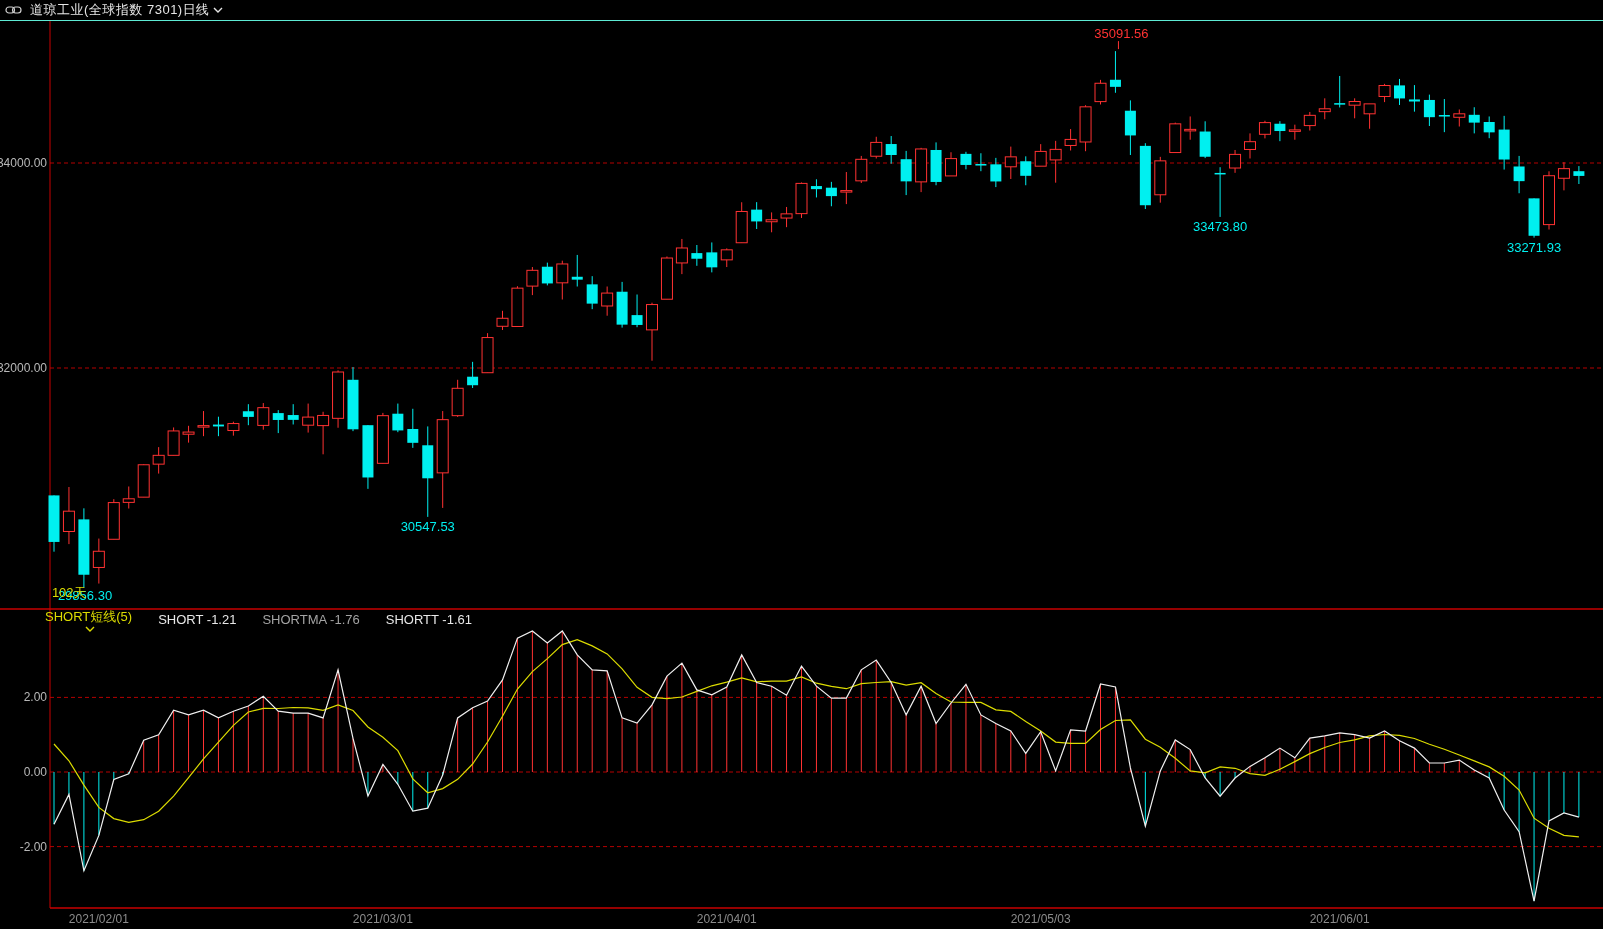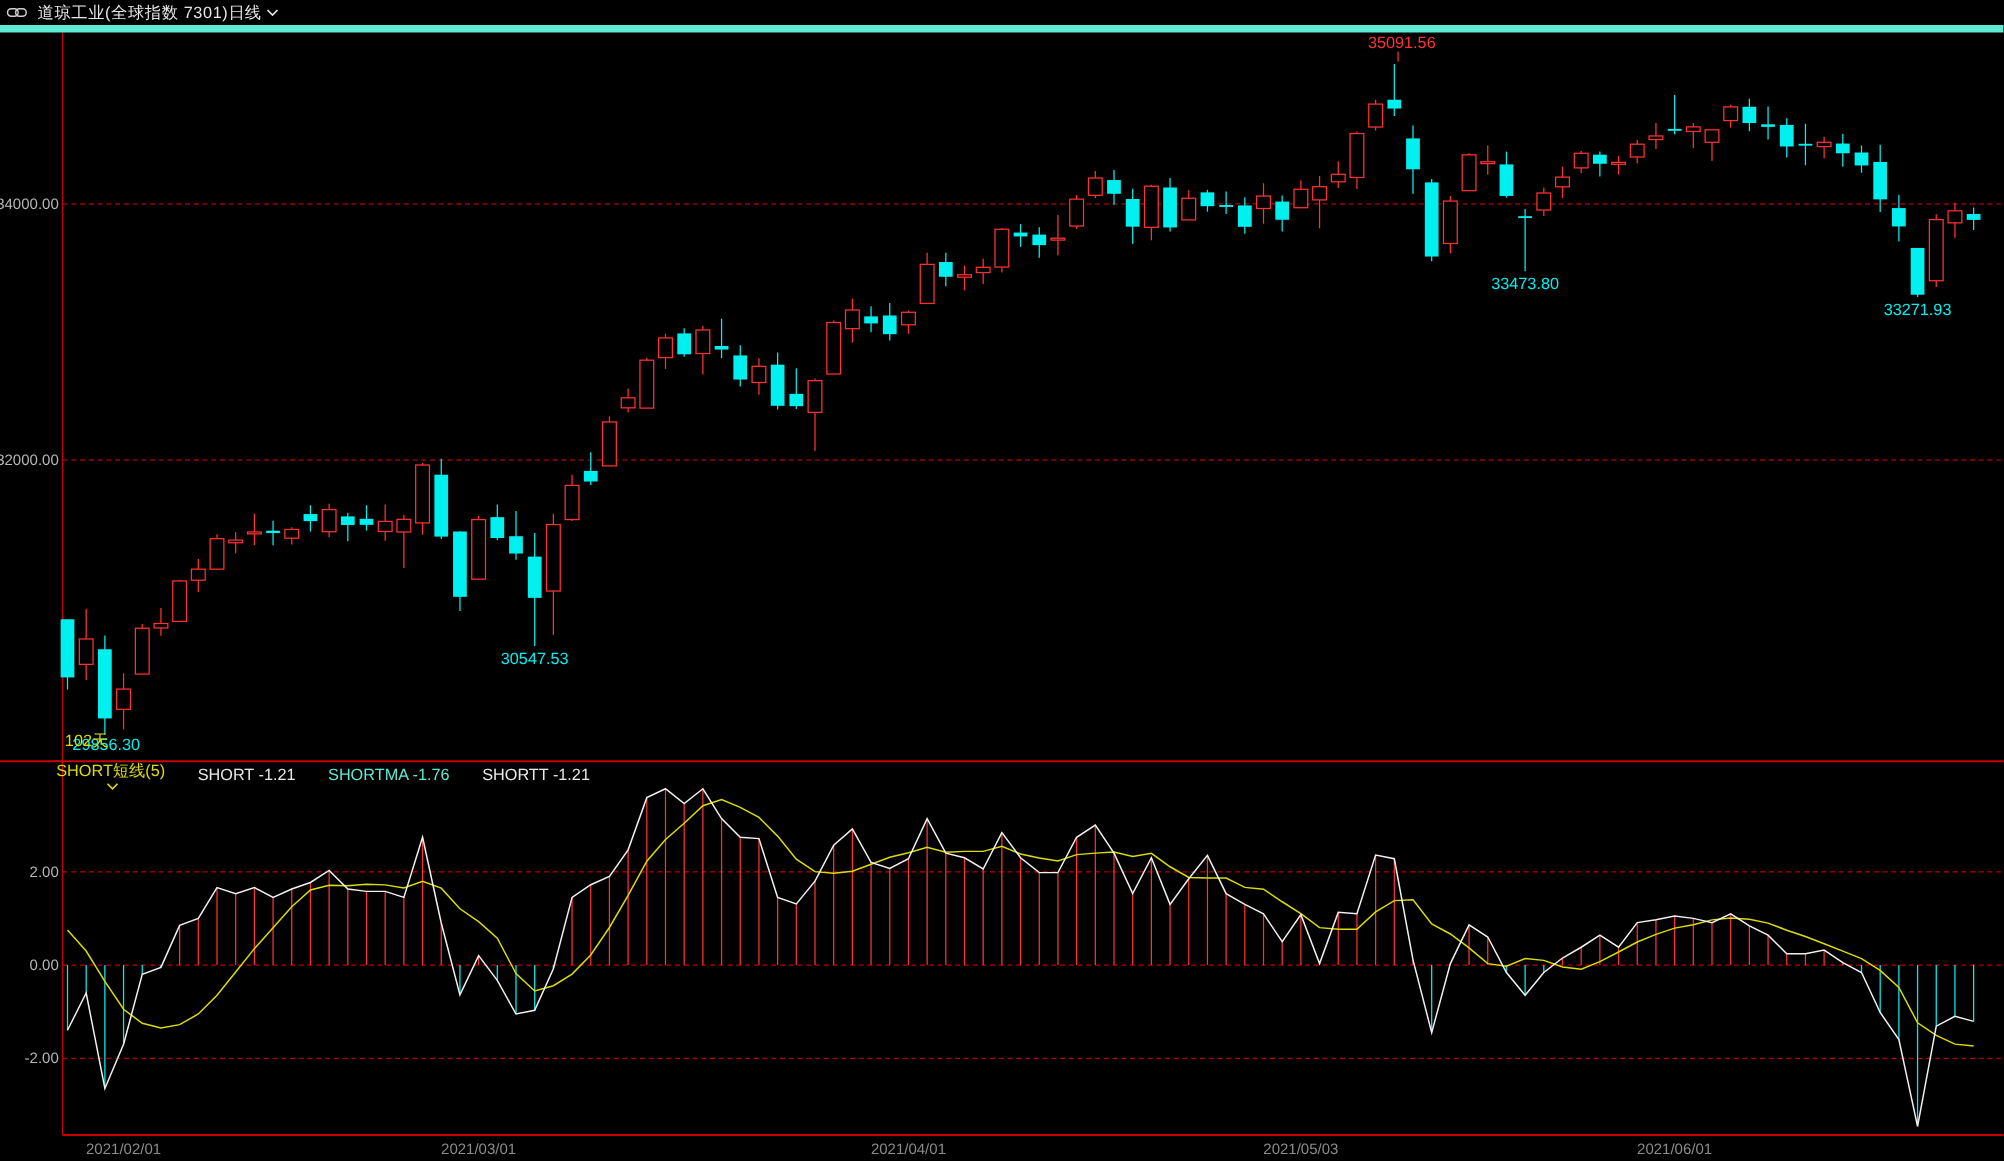--- a/index.html
+++ b/index.html
@@ -1,32 +1,32 @@
 <!DOCTYPE html>
 <html><head>
 <meta charset="utf-8">
 <style>
   html,body{margin:0;padding:0;background:#000;}
   .screen{position:relative;width:1603px;height:929px;background:#000;overflow:hidden;
           font-family:"Liberation Sans", sans-serif;}
   .titlebar{position:absolute;top:0;left:0;width:100%;height:20px;display:flex;align-items:center;
-            background:#000;border-bottom:6px solid #5eead4;z-index:5;}
+            background:#000;border-bottom:1px solid #5eead4;z-index:5;}
   .titlebar .link-icon{margin:0 8px 0 5px;display:inline-flex;align-items:center;}
   .titlebar .title{color:#e6e6e6;font-size:13px;letter-spacing:0.5px;}
   .titlebar .period{display:inline-flex;align-items:center;color:#e6e6e6;
                     font-size:13px;cursor:pointer;}
   .titlebar .chev{margin-left:4px;display:inline-flex;align-items:center;}
   #chart-svg{position:absolute;top:0;left:0;z-index:1;}
   .ind-header{position:absolute;top:611px;left:45px;height:17px;display:flex;align-items:center;
               z-index:4;font-size:13px;white-space:nowrap;}
   .ind-header .ind-name{display:inline-flex;align-items:center;color:#dcdc00;cursor:pointer;margin-right:26px;flex-direction:column;}
   .ind-header .ind-name .chev{margin-left:3px;display:inline-flex;}
   .ind-header .val{margin-right:26px;}
   .c-white{color:#e8e8e8;}
-  .c-yellow{color:#5eead4;}
+  .c-yellow{color:#a3a3a3;}
 </style>
 </head>
 <body>
 
 <div class="screen">
 
   <div class="titlebar">
     <span class="link-icon">
       <svg width="17" height="12" viewBox="0 0 17 12">
         <g fill="none" stroke="#cfcfcf" stroke-width="1.2">
@@ -387,16 +387,16 @@
 
   <div class="ind-header">
     <span class="ind-name">
       <span>SHORT短线(5)</span>
       <span class="chev">
         <svg width="10" height="6" viewBox="0 0 10 6">
             <polyline points="1,1 5,5 9,1" fill="none" stroke="#dcdc00" stroke-width="1.4"></polyline>
           </svg>
       </span>
     </span>
-    <span id="ind-values"><span class="val c-white">SHORT -1.21</span><span class="val c-yellow">SHORTMA -1.76</span><span class="val c-white">SHORTT -1.21</span></span>
+    <span id="ind-values"><span class="val c-white">SHORT -1.21</span><span class="val c-yellow">SHORTMA -1.76</span><span class="val c-white">SHORTT -1.61</span></span>
   </div>
 
 </div>
 
 </body></html>

